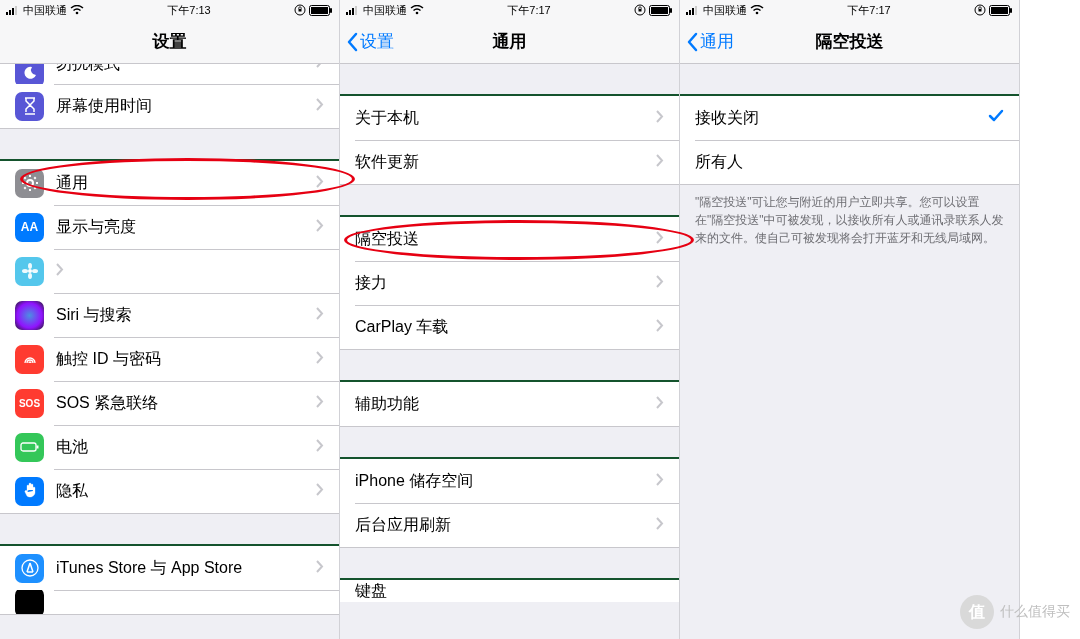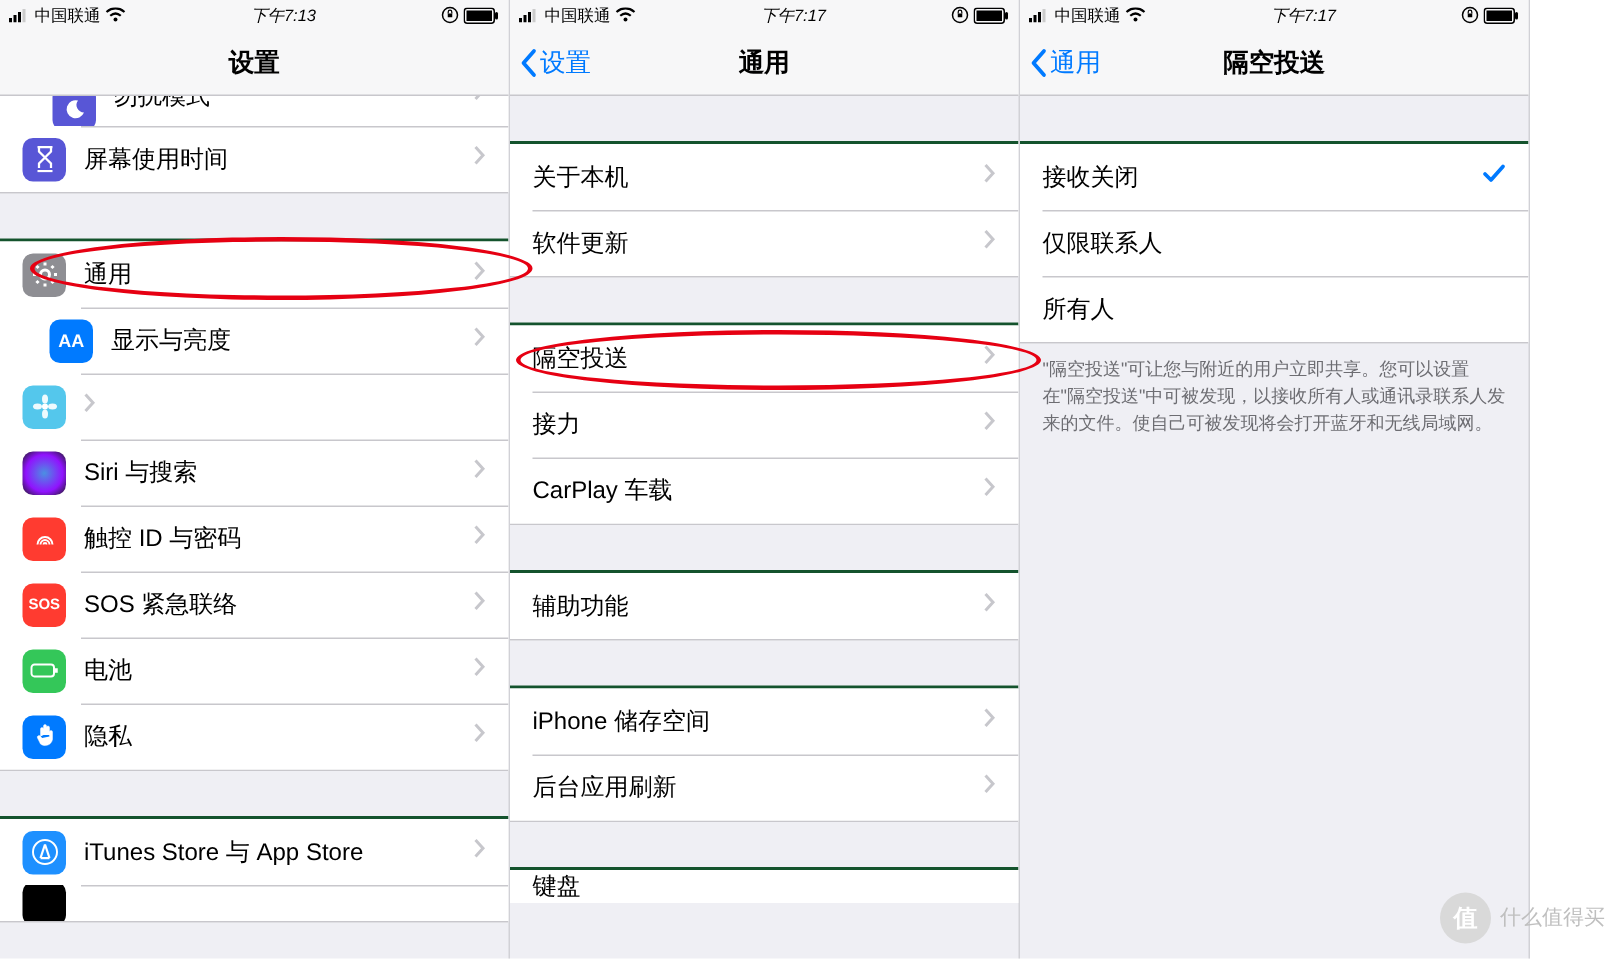--- a/index.html
+++ b/index.html
@@ -26,21 +26,21 @@
     height: 20px;
     display: flex;
     align-items: center;
     justify-content: space-between;
     padding: 0 6px;
     font-size: 11px;
     background: #f7f7f8;
     color: #000;
   }
   .sb-left, .sb-right { display: flex; align-items: center; gap: 3px; }
-  .sb-center { font-weight: 500; font-style: italic; }
+  .sb-center { font-weight: 500; }
   .signal-icon svg, .wifi-icon svg, .battery-icon svg, .lock-rot svg { display:block; }
   .navbar {
     height: 44px;
     background: #f7f7f8;
     border-bottom: 1px solid #c8c7cc;
     display: flex;
     align-items: center;
     justify-content: center;
     position: relative;
   }
@@ -159,21 +159,21 @@
           </svg>
         </span>
     </div>
   </div>
   <div class="navbar">
     <div class="nav-title">设置</div>
   </div>
   <div style="flex:1; overflow:hidden;">
 
     <div class="list-group" style="border-top:none;">
-      <div class="row with-icon row-cut" style="height:20px;margin-left:20px;">
+      <div class="row with-icon row-cut" style="height:20px;">
         <div class="row-icon" style="background:#5856d6;">
             <svg width="16" height="16">
               <path d="M10 2 A6 6 0 1 0 14 10 A5 5 0 0 1 10 2" fill="#fff"></path>
             </svg>
           </div>
         <div class="row-label" style="margin-top:-10px;">勿扰模式</div>
         <span class="chevron" style="margin-top:-10px;"><svg width="8" height="13">
               <path d="M1 1 L6 6.5 L1 12" stroke="currentColor" stroke-width="2" fill="none"></path>
             </svg></span>
       </div>
@@ -206,21 +206,21 @@
                 <line x1="13.3" y1="4.7" x2="14.7" y2="3.3"></line>
               </g>
             </svg>
           </div>
         <div class="row-label">通用</div>
         <span class="chevron"><svg width="8" height="13">
               <path d="M1 1 L6 6.5 L1 12" stroke="currentColor" stroke-width="2" fill="none"></path>
             </svg></span>
       </div>
       <div class="row with-icon">
-        <div class="row-icon" style="background:#007aff; font-size:12px;margin-left:18px;">AA</div>
+        <div class="row-icon" style="background:#007aff; font-size:12px;">AA</div>
         <div class="row-label">显示与亮度</div>
         <span class="chevron"><svg width="8" height="13">
               <path d="M1 1 L6 6.5 L1 12" stroke="currentColor" stroke-width="2" fill="none"></path>
             </svg></span>
       </div>
       <div class="row with-icon">
         <div class="row-icon" style="background:#54c7ec;">
             <svg width="18" height="18">
               <circle cx="9" cy="9" r="2" fill="#fff"></circle>
               <ellipse cx="9" cy="4" rx="2" ry="3" fill="#fff" opacity="0.9"></ellipse>
@@ -474,23 +474,20 @@
   <div style="flex:1; overflow:hidden;">
     <div class="gap"></div>
     <div class="list-group">
       <div class="row">
         <div class="row-label">接收关闭</div>
         <span class="check"><svg width="16" height="14">
               <path d="M2 7 L6 11 L14 2" stroke="currentColor" stroke-width="2.5" fill="none" stroke-linecap="round" stroke-linejoin="round"></path>
             </svg></span>
       </div>
       <div class="row">
-        <div class="row-label">仅限联系人</div>
-      </div>
-      <div class="row">
         <div class="row-label">所有人</div>
       </div>
     </div>
     <div class="footer-text">"隔空投送"可让您与附近的用户立即共享。您可以设置在"隔空投送"中可被发现，以接收所有人或通讯录联系人发来的文件。使自己可被发现将会打开蓝牙和无线局域网。</div>
   </div>
 </div>
 
 <div class="watermark">
   <div class="watermark-badge">值</div>
   <span>什么值得买</span>

